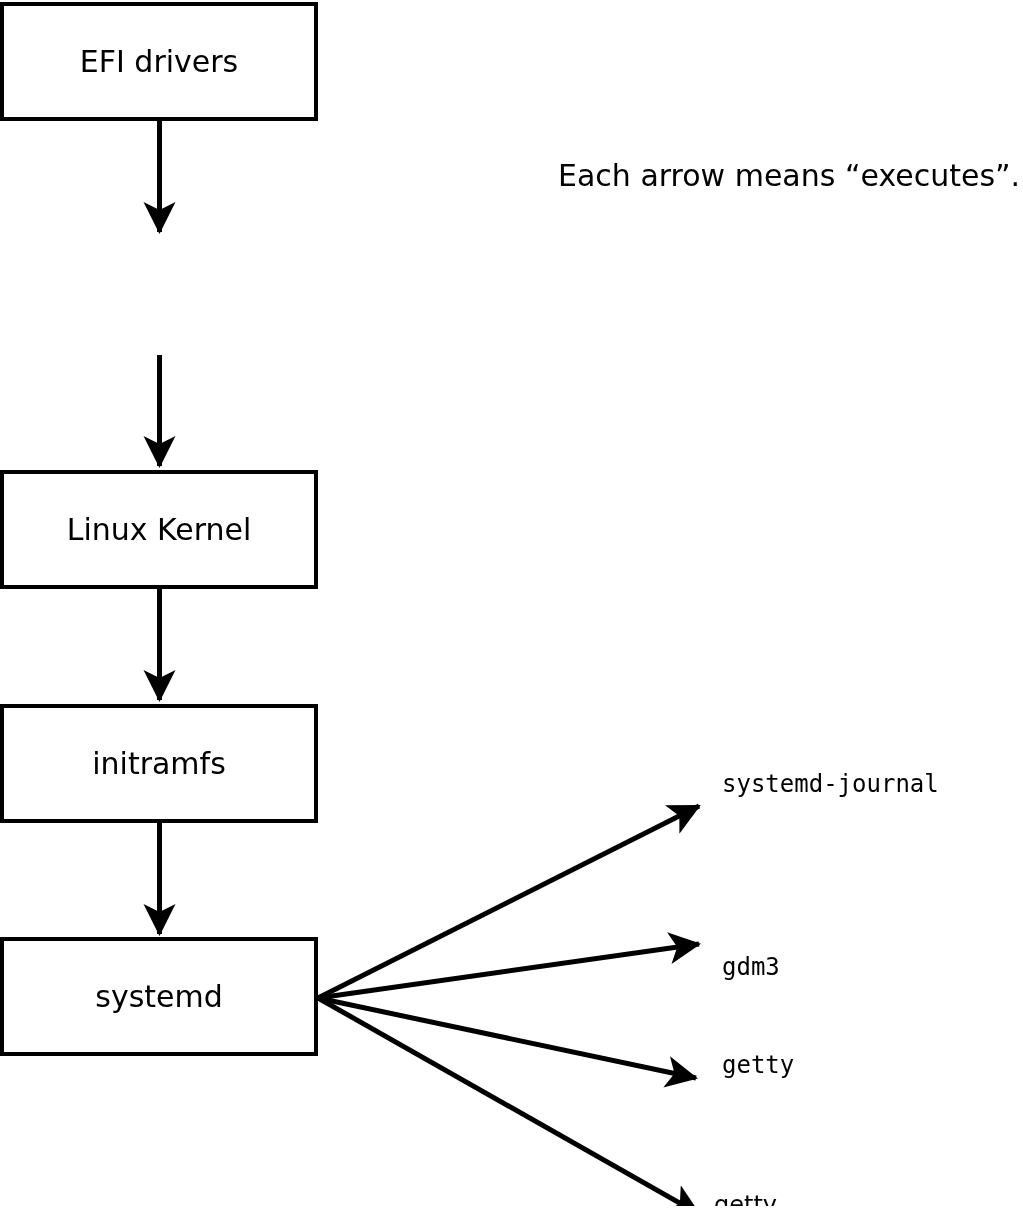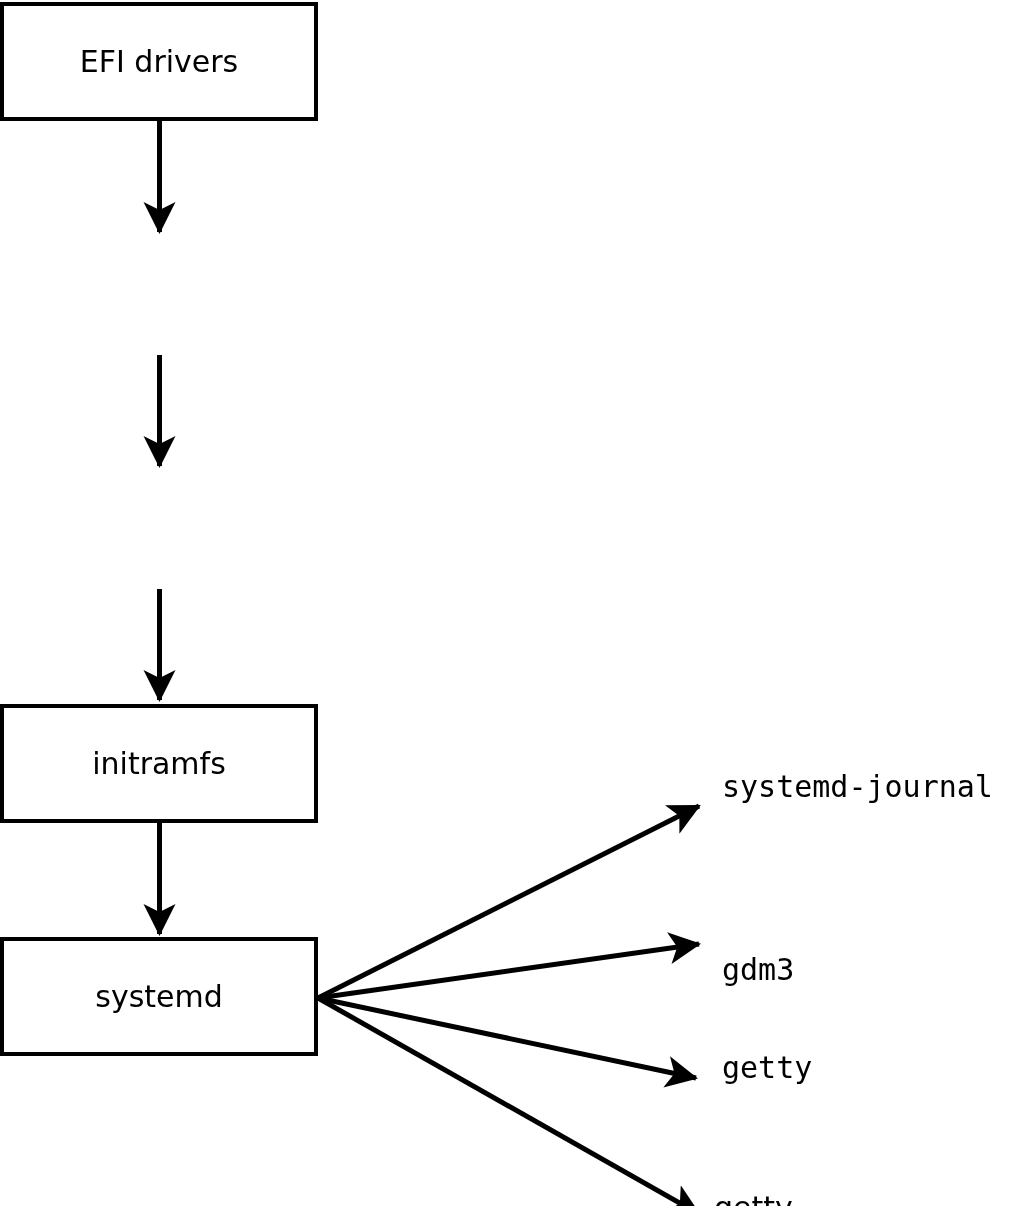--- a/index.html
+++ b/index.html
@@ -34,21 +34,21 @@
     white-space: nowrap;
   }
   .box-efi        { top: 2px; }
   .box-bootloader { top: 236px; }
   .box-kernel     { top: 470px; }
   .box-initramfs  { top: 704px; text-align: right; }
   .box-systemd    { top: 937px; }
   .proc-label {
     position: absolute;
     font-family: "DejaVu Sans Mono", monospace;
-    font-size: 30px;
+    font-size: 24px;
     line-height: 1;
     white-space: nowrap;
   }
   .proc-journal { left: 722px; top: 772px; }
   .proc-gdm3    { left: 722px; top: 955px; }
   .proc-getty   { left: 722px; top: 1053px; }
   .proc-sshd    { left: 714px; top: 1193px; font-family: "DejaVu Sans", sans-serif; }
   .note {
     position: absolute;
     left: 558px;
@@ -77,26 +77,30 @@
 
     <line x1="318" y1="998" x2="699" y2="806" stroke="var(--ink)" stroke-width="5" marker-end="url(#dart)"></line>
     <line x1="318" y1="998" x2="699" y2="944" stroke="var(--ink)" stroke-width="5" marker-end="url(#dart)"></line>
     <line x1="318" y1="998" x2="696" y2="1078" stroke="var(--ink)" stroke-width="5" marker-end="url(#dart)"></line>
     <line x1="318" y1="998" x2="699" y2="1214" stroke="var(--ink)" stroke-width="5" marker-end="url(#dart)"></line>
   </svg>
 
   <div class="flow-box box-efi">
     <span>EFI drivers</span>
   </div>
+  <div class="flow-box box-kernel">
+    <span>Linux Kernel</span>
+  </div>
   <div class="flow-box box-initramfs">
     <span>initramfs</span>
   </div>
   <div class="flow-box box-systemd">
     <span>systemd</span>
   </div>
 
   <div class="proc-label proc-journal">systemd-journal</div>
   <div class="proc-label proc-gdm3">gdm3</div>
   <div class="proc-label proc-getty">getty</div>
   <div class="proc-label proc-sshd">getty</div>
 
+  <div class="note">Each arrow means “executes”.</div>
 
 </div>
 
 </body></html>

